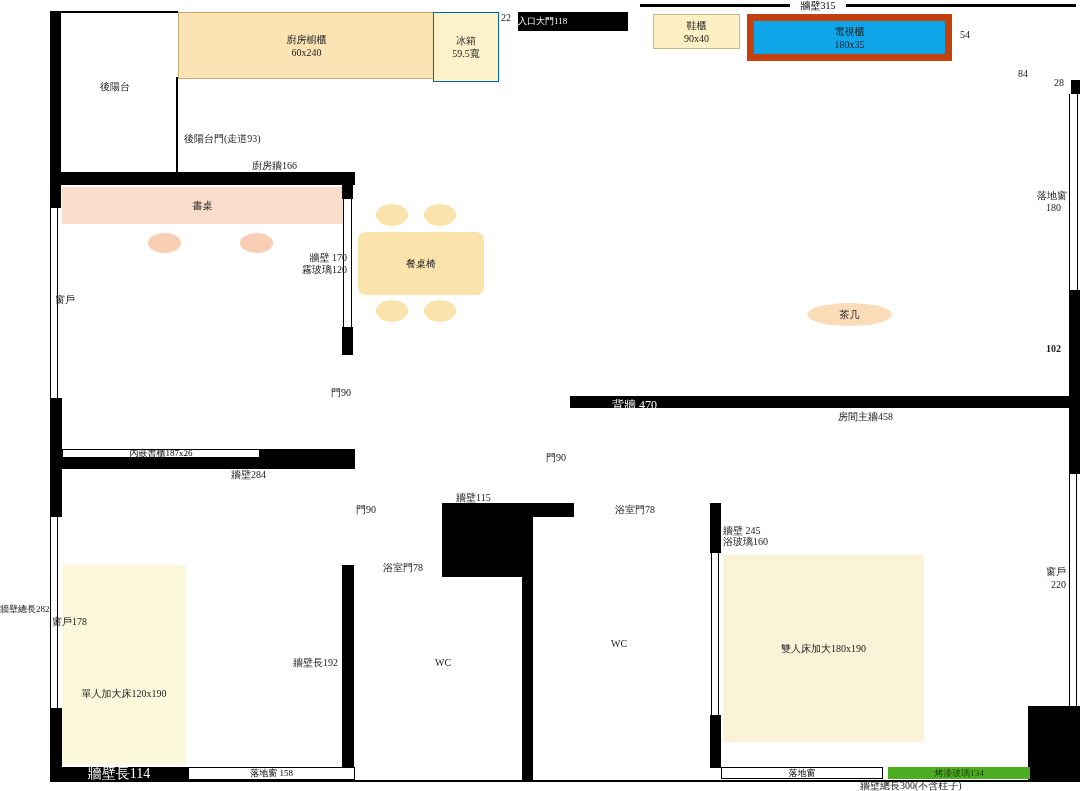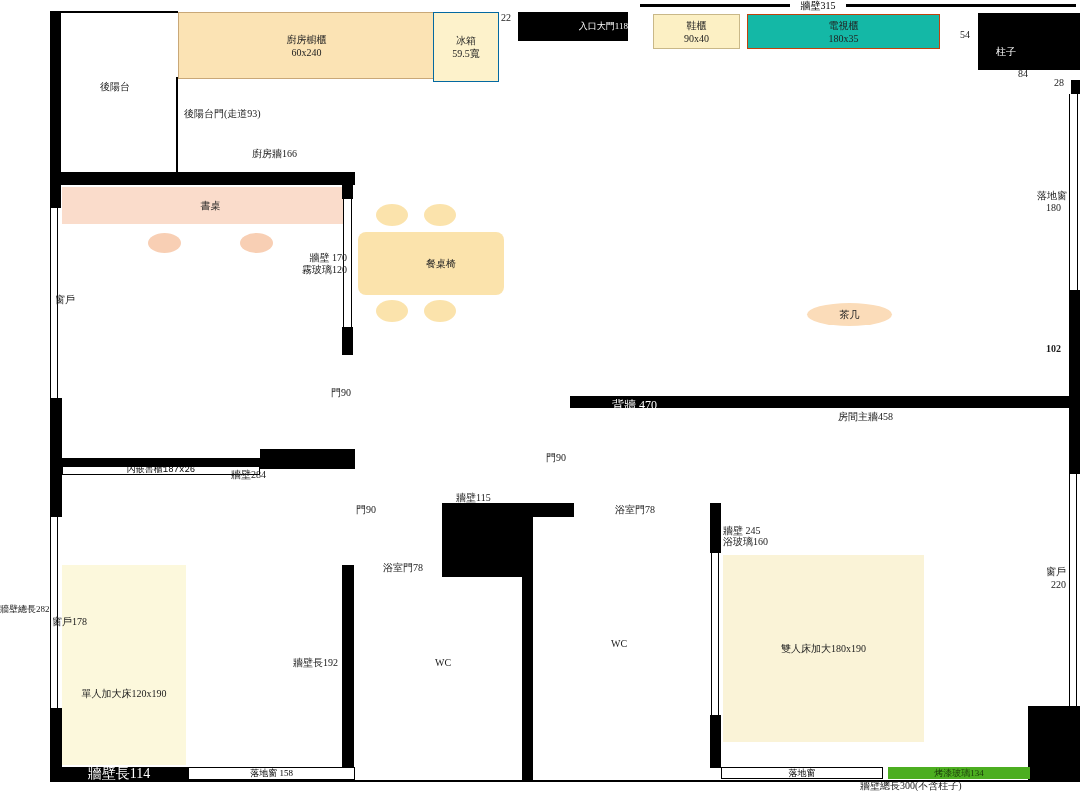--- a/index.html
+++ b/index.html
@@ -34,35 +34,32 @@
   <div class="vwin" style="left:50px;top:208px;width:8px;height:190px;"></div>
   <div class="wall" style="left:50px;top:398px;width:12px;height:119px;"></div>
   <div class="vwin" style="left:50px;top:517px;width:8px;height:191px;"></div>
   <div class="wall" style="left:50px;top:708px;width:12px;height:61px;"></div>
   <div class="thin" style="left:176px;top:77px;width:2px;height:95px;"></div>
 
   <div class="wall" style="left:342px;top:185px;width:11px;height:14px;"></div>
   <div class="vwin" style="left:343px;top:199px;width:9px;height:128px;"></div>
   <div class="wall" style="left:342px;top:327px;width:11px;height:28px;"></div>
 
-  <div class="hbar" style="left:62px;top:466px;width:198px;height:9px;font-family:Liberation Mono, monospace;">
+  <div class="hbar" style="left:62px;top:449px;width:198px;height:9px;">
     <span>內嵌書櫃187x26</span>
   </div>
   <div class="wall" style="left:260px;top:449px;width:95px;height:20px;"></div>
   <div class="wall" style="left:62px;top:458px;width:198px;height:11px;"></div>
 
-  <div class="wall" style="left:518px;top:12px;width:110px;height:29px;display:flex;align-items:center;justify-content:flex-end;">
+  <div class="wall" style="left:518px;top:12px;width:110px;height:19px;display:flex;align-items:center;justify-content:flex-start;">
     <span class="lblw" style="font-size:9px;line-height:9px;">入口大門118</span>
   </div>
   <div class="dimline" style="left:640px;top:4px;width:436px;height:3px;"></div>
   <div class="dimlbl" style="left:790px;top:0px;width:56px;">牆壁315</div>
 
-  <div class="wall" style="left:978px;top:13px;width:102px;height:57px;">
-    <span class="lblw" style="position:absolute;left:18px;top:32px;font-size:10px;">柱子</span>
-  </div>
   <div class="wall" style="left:1071px;top:80px;width:9px;height:14px;"></div>
   <div class="vwin" style="left:1069px;top:94px;width:9px;height:196px;"></div>
   <div class="wall" style="left:1069px;top:290px;width:11px;height:108px;"></div>
 
   <div class="wall" style="left:570px;top:396px;width:510px;height:12px;">
     <span class="lblw" style="position:absolute;left:42px;top:1px;font-size:12px;">背牆 470</span>
   </div>
 
   <div class="wall" style="left:1069px;top:408px;width:11px;height:66px;"></div>
   <div class="vwin" style="left:1069px;top:474px;width:8px;height:238px;"></div>
@@ -95,53 +92,53 @@
     <span>60x240</span>
   </div>
   <div class="furn" style="left:433px;top:12px;width:64px;height:68px;background:#FDF2CB;border:1px solid #0369a1;">
     <span>冰箱</span>
     <span>59.5寬</span>
   </div>
   <div class="furn" style="left:653px;top:14px;width:85px;height:33px;background:#FCF0C4;border:1px solid #C9B888;">
     <span>鞋櫃</span>
     <span>90x40</span>
   </div>
-  <div class="furn" style="left:747px;top:14px;width:191px;height:33px;background:#14b8a6;border:1px solid #c2410c;">
+  <div class="furn" style="left:747px;top:14px;width:191px;height:33px;background:#0ea5e9;border:7px solid #c2410c;">
     <span>電視櫃</span>
     <span>180x35</span>
   </div>
 
-  <div class="furn" style="left:62px;top:187px;width:281px;height:37px;background:#FADCCB;padding-left:8px;">
+  <div class="furn" style="left:62px;top:187px;width:281px;height:37px;background:#FADCCB;">
     <span>書桌</span>
   </div>
   <div class="furn ell" style="left:148px;top:233px;width:33px;height:20px;background:#F8CFB4;"></div>
   <div class="furn ell" style="left:240px;top:233px;width:33px;height:20px;background:#F8CFB4;"></div>
 
-  <div class="furn" style="left:358px;top:232px;width:126px;height:63px;background:#FBE3AC;border-radius:8px;padding-left:20px;">
+  <div class="furn" style="left:358px;top:232px;width:126px;height:63px;background:#FBE3AC;border-radius:8px;">
     <span>餐桌椅</span>
   </div>
   <div class="furn ell" style="left:376px;top:204px;width:32px;height:22px;background:#FBE3AC;"></div>
   <div class="furn ell" style="left:424px;top:204px;width:32px;height:22px;background:#FBE3AC;"></div>
   <div class="furn ell" style="left:376px;top:300px;width:32px;height:22px;background:#FBE3AC;"></div>
   <div class="furn ell" style="left:424px;top:300px;width:32px;height:22px;background:#FBE3AC;"></div>
 
   <div class="furn ell" style="left:807px;top:303px;width:85px;height:23px;background:#FBDCB9;">
     <span>茶几</span>
   </div>
 
   <div class="furn" style="left:62px;top:565px;width:124px;height:200px;background:#FCF8DC;padding-top:56px;box-sizing:border-box;">
     <span>單人加大床120x190</span>
   </div>
   <div class="furn" style="left:723px;top:555px;width:201px;height:187px;background:#FAF3D7;">
     <span>雙人床加大180x190</span>
   </div>
 
   <div class="lbl" style="left:100px;top:81px;">後陽台</div>
-  <div class="lbl" style="left:184px;top:108px;">後陽台門(走道93)</div>
-  <div class="lbl" style="left:252px;top:148px;">廚房牆166</div>
+  <div class="lbl" style="left:184px;top:133px;">後陽台門(走道93)</div>
+  <div class="lbl" style="left:252px;top:160px;">廚房牆166</div>
   <div class="lbl" style="left:501px;top:12px;">22</div>
   <div class="lbl" style="left:960px;top:29px;">54</div>
   <div class="lbl" style="left:1018px;top:68px;">84</div>
   <div class="lbl" style="left:1054px;top:77px;">28</div>
   <div class="lbl rt" style="left:1035px;top:190px;width:32px;">落地窗</div>
   <div class="lbl rt" style="left:1035px;top:202px;width:26px;">180</div>
   <div class="lbl" style="left:1046px;top:343px;font-weight:bold;">102</div>
 
   <div class="lbl rt" style="left:292px;top:252px;width:55px;">牆壁 170</div>
   <div class="lbl rt" style="left:292px;top:264px;width:55px;">霧玻璃120</div>

